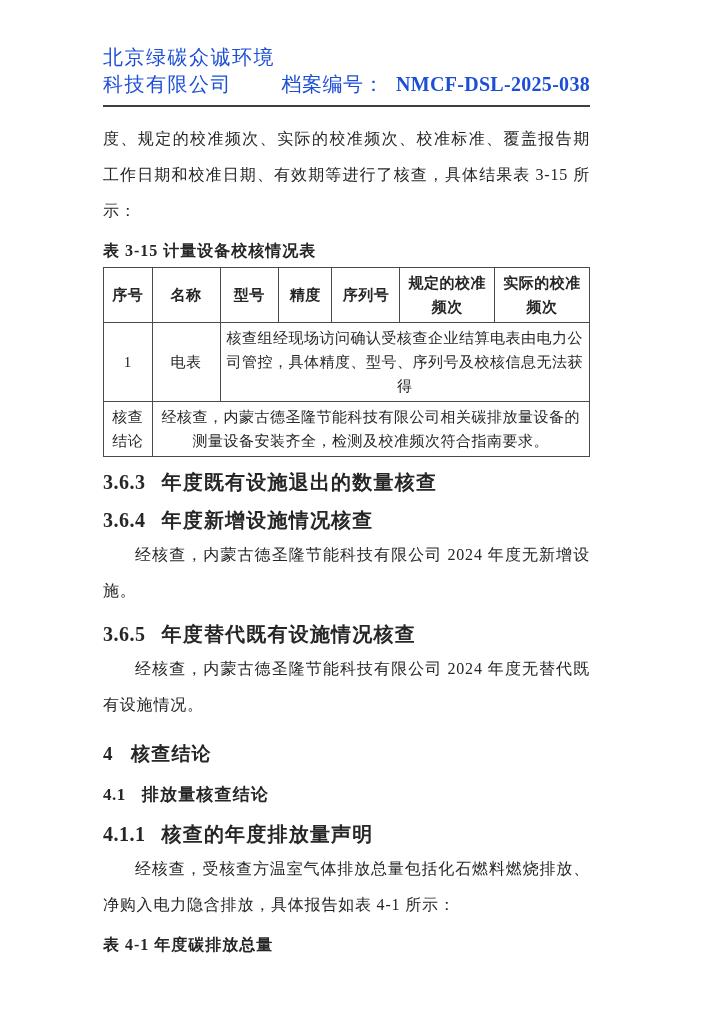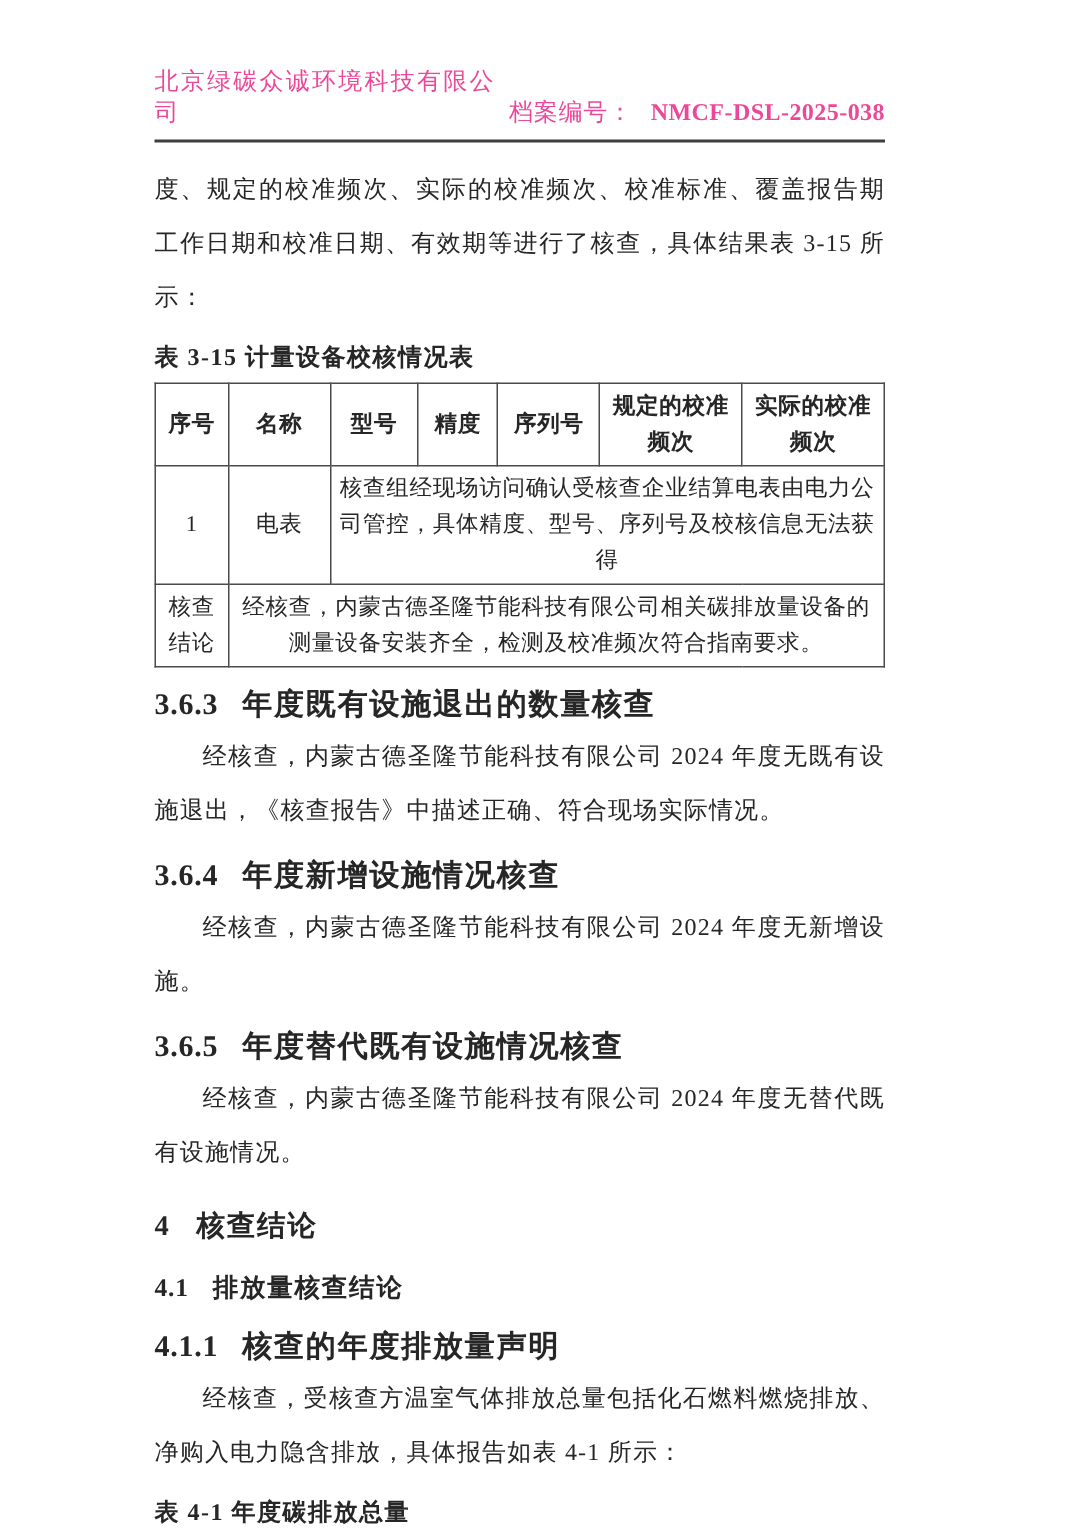--- a/index.html
+++ b/index.html
@@ -7,21 +7,21 @@
     position:relative; width:723px; height:1024px; box-sizing:border-box;
     background:#ffffff; overflow:hidden;
     padding:44px 133px 0 103px;
     font-family:"Liberation Serif","DejaVu Serif",serif;
     color:#262626;
   }
   
   .doc-header {
     display:flex; justify-content:space-between; align-items:flex-end;
     padding-bottom:7px; border-bottom:2px solid #3f3f3f;
-    font-size:16px; letter-spacing:1.5px; color:#ec4899;
+    font-size:20px; letter-spacing:1.5px; color:#1d4ed8;
   }
   .archive { letter-spacing:0.5px; white-space:nowrap; }
   .archive-no { font-weight:bold; margin-left:12px; letter-spacing:0.3px; }
 
   
   .body-text {
     margin:14px 0 0; font-size:16px; line-height:36px;
     letter-spacing:0.8px; text-align:justify;
   }
   .body-text.indent { text-indent:2em; }
@@ -92,21 +92,20 @@
       <tr>
         <td>核查结论</td>
         <td colspan="6">经核查，内蒙古德圣隆节能科技有限公司相关碳排放量设备的测量设备安装齐全，检测及校准频次符合指南要求。</td>
       </tr>
     </tbody>
   </table>
 
   <h3 class="sec">
     <span class="sec-no">3.6.3</span><span>年度既有设施退出的数量核查</span>
   </h3>
-  <p class="body-text indent after-heading">经核查，内蒙古德圣隆节能科技有限公司 2024 年度无既有设施退出，《核查报告》中描述正确、符合现场实际情况。</p>
 
   <h3 class="sec">
     <span class="sec-no">3.6.4</span><span>年度新增设施情况核查</span>
   </h3>
   <p class="body-text indent after-heading">经核查，内蒙古德圣隆节能科技有限公司 2024 年度无新增设施。</p>
 
   <h3 class="sec">
     <span class="sec-no">3.6.5</span><span>年度替代既有设施情况核查</span>
   </h3>
   <p class="body-text indent after-heading">经核查，内蒙古德圣隆节能科技有限公司 2024 年度无替代既有设施情况。</p>

